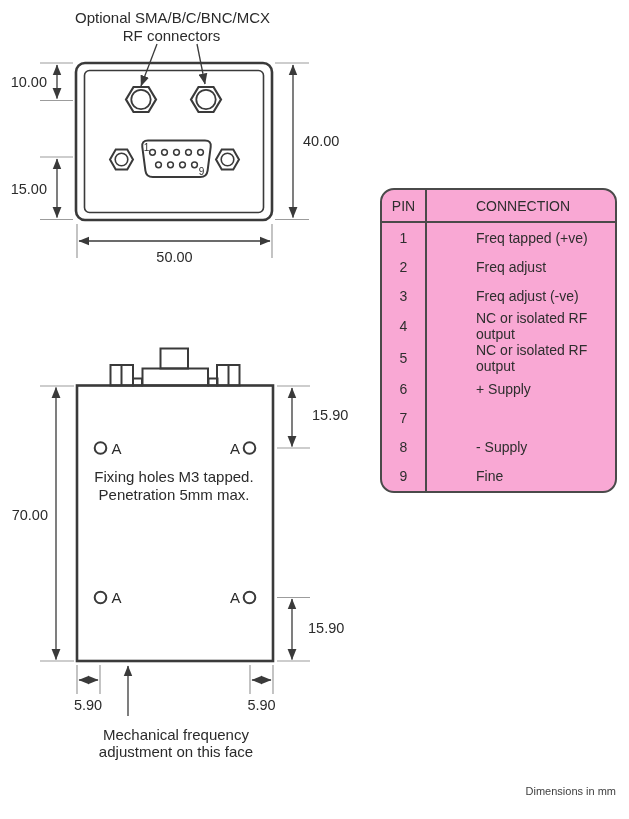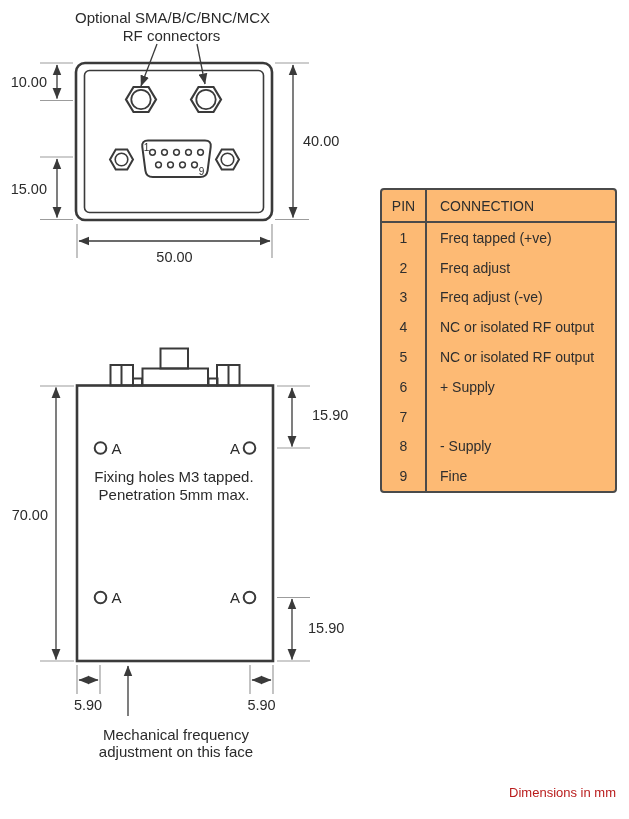--- a/index.html
+++ b/index.html
@@ -11,36 +11,36 @@
     font-family:"Liberation Sans", sans-serif;
     fill:#2b2b2b;
   }
   .t15  { font-size:15px; }
   .t145 { font-size:14.5px; }
   .t10  { font-size:10px; }
 
   
   .pin-table {
     position:absolute; left:380px; top:188px; width:237px; height:305px;
-    background:#fdba74; border:2px solid #4a4a4a; border-radius:4px;
+    background:#f9a8d4; border:2px solid #4a4a4a; border-radius:14px;
     box-sizing:border-box; color:#2e2e2e; font-size:14px;
     display:flex; flex-direction:column;
   }
   .tbl-divider {
     position:absolute; left:43px; top:0; bottom:0; width:2px; background:#4a4a4a;
   }
   .thead { display:flex; align-items:center; height:31px; flex:none;
            border-bottom:2px solid #4a4a4a; }
   .trow  { display:flex; align-items:center; flex:1; }
   .cell.pin  { width:43px; flex:none; text-align:center; }
-  .cell.conn { padding-left:15px; }
+  .cell.conn { padding-left:15px;margin-left:36px; }
 
   .units-note {
     position:absolute; top:785px; right:13px;
-    font-size:13px; color:#b91c1c;
+    font-size:11px; color:#404040;
   }
 </style>
 </head>
 <body>
 
 <div class="page">
 
   <svg width="629" height="819" viewBox="0 0 629 819">
     <defs>
       <marker id="arr" viewBox="0 0 10 8" refX="9.5" refY="4" markerWidth="8.5" markerHeight="7" orient="auto-start-reverse">

